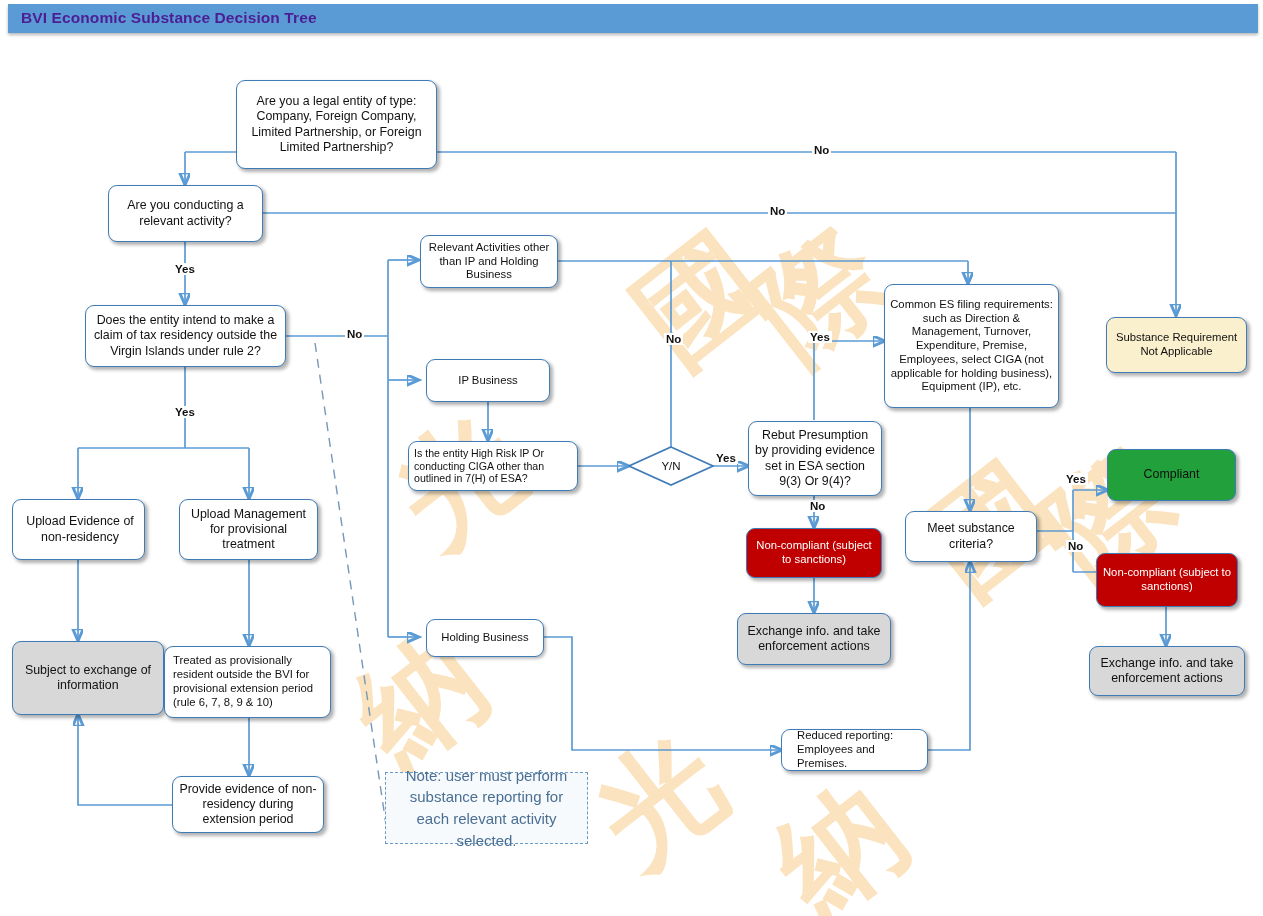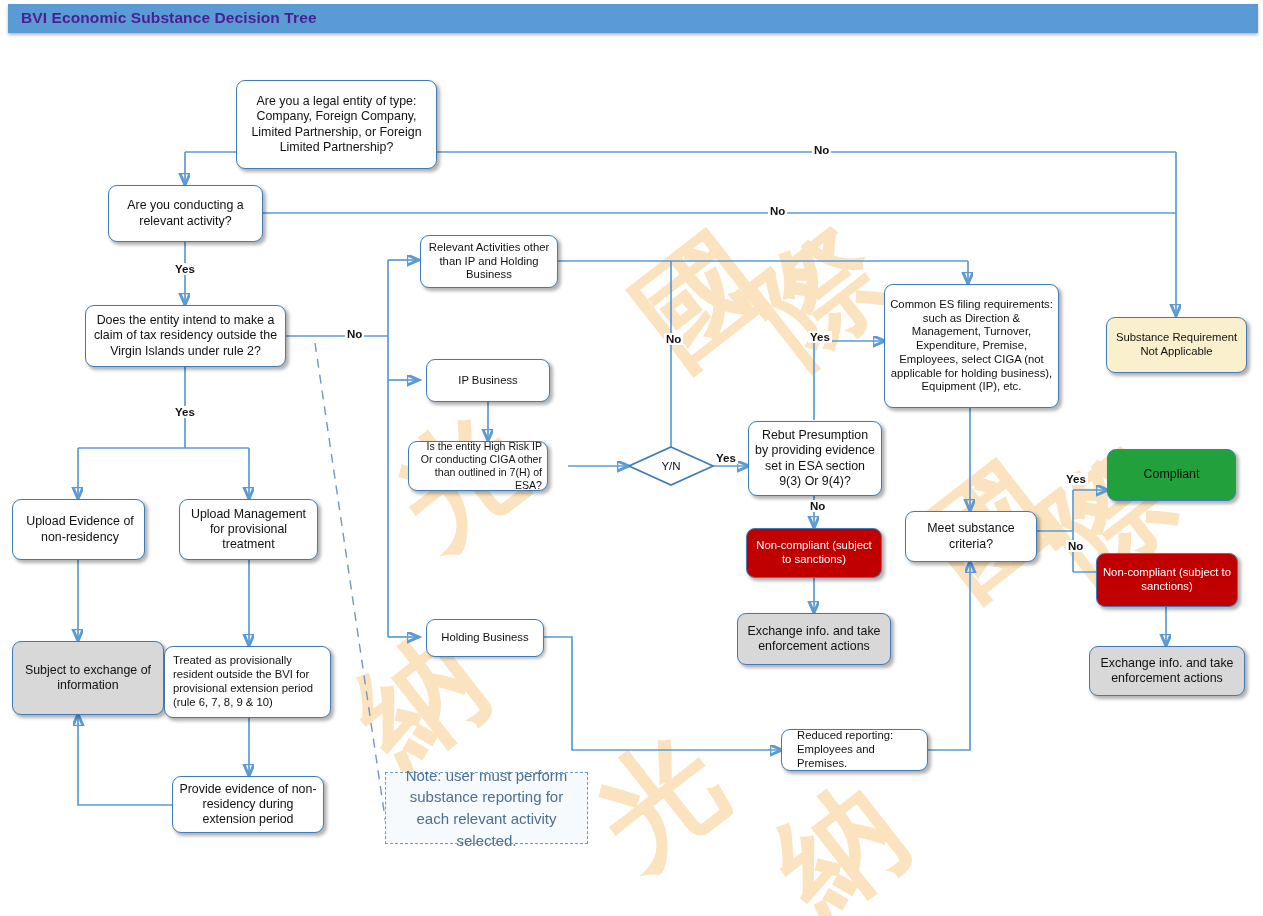--- a/index.html
+++ b/index.html
@@ -247,21 +247,21 @@
   <div class="node gray" style="left:12px; top:641px; width:152px; height:74px;">Subject to exchange of information</div>
 
   <div class="node left small" style="left:164px; top:646px; width:167px; height:72px; padding-left:8px;">Treated as provisionally resident outside the BVI for provisional extension period (rule 6, 7, 8, 9 &amp; 10)</div>
 
   <div class="node" style="left:172px; top:776px; width:152px; height:57px;">Provide evidence of non-residency during extension period</div>
 
   <div class="node small" style="left:420px; top:235px; width:138px; height:53px;">Relevant Activities other than IP and Holding Business</div>
 
   <div class="node small" style="left:426px; top:359px; width:124px; height:43px;">IP Business</div>
 
-  <div class="node left xsmall" style="left:408px; top:441px; width:140px; height:50px; text-align:right;">Is the entity High Risk IP Or conducting CIGA other than outlined in 7(H) of ESA?</div>
+  <div class="node left xsmall" style="left:408px; top:441px; width:170px; height:50px; ">Is the entity High Risk IP Or conducting CIGA other than outlined in 7(H) of ESA?</div>
 
   <div class="node small plain" style="left:426px; top:619px; width:118px; height:38px; box-shadow:2px 2px 3px rgba(0,0,0,0.25);">Holding Business</div>
 
   <div class="diamond" style="left:628px; top:446px; width:86px; height:40px;">
     <svg class="dshape" viewBox="0 0 86 40" preserveAspectRatio="none">
       <polygon points="43,1 85,20 43,39 1,20" fill="#ffffff" stroke="#3f7bb6" stroke-width="1.6"></polygon>
     </svg>
     <span class="dlabel">Y/N</span>
   </div>
 

